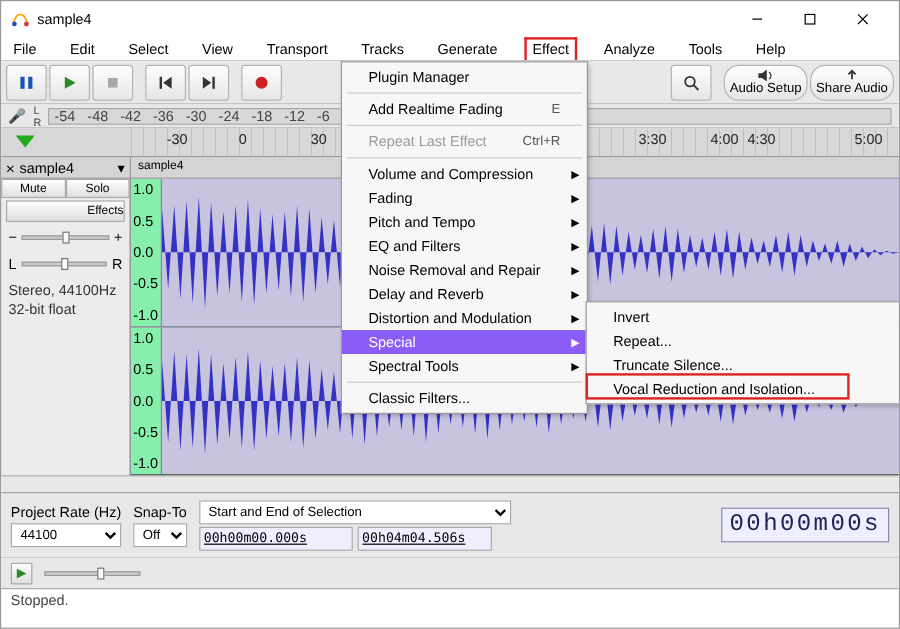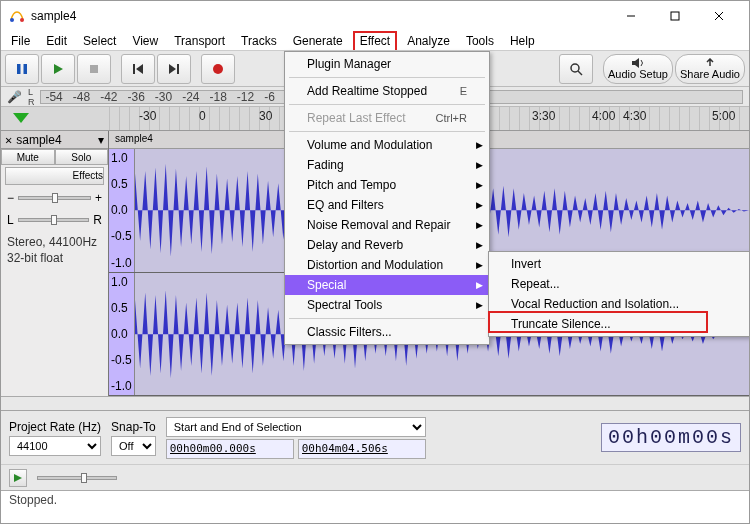--- a/index.html
+++ b/index.html
@@ -3,21 +3,21 @@
 <meta charset="utf-8">
 <style>
   * { box-sizing: border-box; margin: 0; padding: 0; font-family: "Segoe UI", Tahoma, sans-serif; font-size: 12px; }
   body { width: 750px; height: 524px; background: #fff; overflow: hidden; position: relative; border: 1px solid #999; }
   .titlebar { height: 30px; display: flex; align-items: center; padding: 0 8px; }
   .titlebar .logo { width: 16px; height: 16px; margin-right: 6px; }
   .titlebar .logo svg { width: 16px; height: 16px; }
   .titlebar .title { flex: 1; font-size: 12px; }
   .winbtn { width: 44px; height: 28px; display: flex; align-items: center; justify-content: center; }
   .winbtn svg { width: 10px; height: 10px; stroke: #000; stroke-width: 1; fill: none; }
-  .menubar { height: 20px; display: flex; align-items: flex-end; padding: 0 4px; gap: 4px; border-bottom: 1px solid #ccc; }
+  .menubar { height: 20px; display: flex; align-items: flex-end; padding: 0 4px; gap: 16px; border-bottom: 1px solid #ccc; }
   .menubar .mi { padding: 2px 6px; cursor: default; }
   .menubar .mi.sel { background: #fff; border: 2px solid #d22; border-bottom: none; padding: 1px 5px 2px 5px; position: relative; z-index: 30; }
   .toolbar { height: 36px; background: #e8e8e8; display: flex; align-items: center; border-bottom: 1px solid #bbb; padding: 2px 4px; gap: 2px; }
   .tbtn { width: 34px; height: 30px; background: linear-gradient(#fdfdfd,#e6e6e6); border: 1px solid #b5b5b5; border-radius: 3px; display: flex; align-items: center; justify-content: center; }
   .tbtn svg { width: 14px; height: 14px; }
   .tsep { width: 6px; }
   .toolwide { height: 30px; min-width: 70px; background: linear-gradient(#fdfdfd,#e6e6e6); border: 1px solid #b5b5b5; border-radius: 13px; display: flex; flex-direction: column; align-items: center; justify-content: center; font-size: 11px; }
   .toolwide span.lbl { font-size: 11px; }
   .meterbar { height: 20px; background: #e8e8e8; display: flex; align-items: center; padding: 0 6px; gap: 6px; border-bottom: 1px solid #bbb; font-size: 10px; color: #444; }
   .meterbar .meter { flex: 1; height: 14px; background: #d8d8d8; border: 1px solid #aaa; display: flex; align-items: center; font-size: 9px; padding: 0 4px; gap: 10px; }
@@ -34,21 +34,21 @@
   .trackpanel .ms { display: flex; }
   .trackpanel .ms button { flex: 1; height: 16px; font-size: 10px; background: linear-gradient(#fdfdfd,#e0e0e0); border: 1px solid #aaa; }
   .trackpanel .fx { height: 18px; margin: 2px 4px; font-size: 10px; background: linear-gradient(#fdfdfd,#e0e0e0); border: 1px solid #aaa; text-align: right; line-height: 16px; }
   .trackpanel .slider { height: 14px; margin: 4px 6px; display: flex; align-items: center; gap: 4px; font-size: 9px; }
   .trackpanel .slider .track { flex: 1; height: 4px; background: #ccc; border: 1px solid #999; position: relative; }
   .trackpanel .slider .thumb { position: absolute; left: 50%; top: -4px; width: 6px; height: 10px; background: #fafafa; border: 1px solid #777; transform: translateX(-50%); }
   .trackpanel .info { padding: 4px 6px; font-size: 10px; color: #333; line-height: 1.3; }
   .waves { flex: 1; display: flex; flex-direction: column; position: relative; }
   .wavename { height: 18px; background: #d6d4d4; border-bottom: 1px solid #999; font-size: 10px; padding: 2px 6px; }
   .wave { flex: 1; background: #c8c4df; position: relative; border-bottom: 1px solid #666; overflow: hidden; }
-  .wave .axis { position: absolute; left: 0; top: 0; bottom: 0; width: 26px; background: #c4b5fd; border-right: 1px solid #888; font-size: 9px; display: flex; flex-direction: column; justify-content: space-between; padding: 2px 2px; }
+  .wave .axis { position: absolute; left: 0; top: 0; bottom: 0; width: 26px; background: #86efac; border-right: 1px solid #888; font-size: 9px; display: flex; flex-direction: column; justify-content: space-between; padding: 2px 2px; }
   .wave .wf { position: absolute; left: 26px; right: 0; top: 0; bottom: 0; }
   .wave .wf svg { width: 100%; height: 100%; }
   .hscroll { height: 14px; background: #e8e8e8; border-top: 1px solid #aaa; }
   .bottompanel { height: 54px; background: #e8e8e8; border-top: 1px solid #a3a3a3; display: flex; align-items: center; padding: 4px 8px; gap: 10px; }
   .bp-col { display: flex; flex-direction: column; gap: 2px; font-size: 11px; }
   .bp-col select,.bp-col input { font-size: 11px; height: 20px; border: 1px solid #aaa; padding: 0 3px; background: #fff;}
   .bp-sel { display: flex; gap: 4px; text-decoration: underline; }
   .timecounter { font-family: "Courier New",monospace; font-size: 20px; letter-spacing: 2px; border: 1px solid #88a; background: #eef; padding: 2px 6px; color: #225; }
   .playrow { height: 26px; background: #e8e8e8; display: flex; align-items: center; padding: 0 8px; gap: 10px; border-top: 1px solid #ccc; }
   .playrow .pbtn { width: 18px; height: 18px; background: linear-gradient(#fdfdfd,#e0e0e0); border: 1px solid #aaa; display: flex; align-items: center; justify-content: center; }
@@ -276,21 +276,21 @@
     <select><option>44100</option></select>
   </div>
   <div class="bp-col">
     <span>Snap-To</span>
     <select><option>Off</option></select>
   </div>
   <div class="bp-col" style="flex:1">
     <select style="width:260px"><option>Start and End of Selection</option></select>
     <div class="bp-sel">
       <input style="width: 128px; font-family: monospace; background: rgb(238, 238, 255);" value="00h00m00.000s">
-      <input style="width: 128px; font-family: monospace; background: rgb(238, 238, 255);" value="00h04m04.506s">
+      <input style="width: 112px; font-family: monospace; background: rgb(238, 238, 255);" value="00h04m04.506s">
     </div>
   </div>
   <div class="timecounter">00h00m00s</div>
 </div>
 
 <div class="playrow">
   <div class="pbtn">
       <svg width="10" height="10" viewBox="0 0 10 10">
         <polygon points="1,1 9,5 1,9" fill="#2a8a2a"></polygon>
       </svg>
@@ -301,31 +301,31 @@
 </div>
 
 <div class="statusbar"><span>Stopped.</span></div>
 
 <div class="menu main" id="effect-menu">
     <div class="mrow">
       <span>Plugin Manager</span>
     </div>
     <div class="msep"></div>
     <div class="mrow">
-      <span>Add Realtime Stopped</span>
+      <span>Add Realtime Fading</span>
       <span class="accel">E</span>
     </div>
     <div class="msep"></div>
     <div class="mrow dis">
       <span>Repeat Last Effect</span>
       <span class="accel">Ctrl+R</span>
     </div>
     <div class="msep"></div>
     <div class="mrow">
-      <span>Volume and Modulation</span>
+      <span>Volume and Compression</span>
       <span class="arrow">▶</span>
     </div>
     <div class="mrow">
       <span>Fading</span>
       <span class="arrow">▶</span>
     </div>
     <div class="mrow">
       <span>Pitch and Tempo</span>
       <span class="arrow">▶</span>
     </div>
@@ -355,17 +355,17 @@
     </div>
     <div class="msep"></div>
     <div class="mrow">
       <span>Classic Filters...</span>
     </div>
   </div>
 
 <div class="menu sub" id="special-submenu">
     <div class="mrow">Invert</div>
     <div class="mrow">Repeat...</div>
+    <div class="mrow">Truncate Silence...</div>
     <div class="mrow">Vocal Reduction and Isolation...</div>
-    <div class="mrow">Truncate Silence...</div>
   </div>
 
 <div class="redbox" style="left:487px; top:310px; width:220px; height:22px;"></div>
 
 </body></html>

